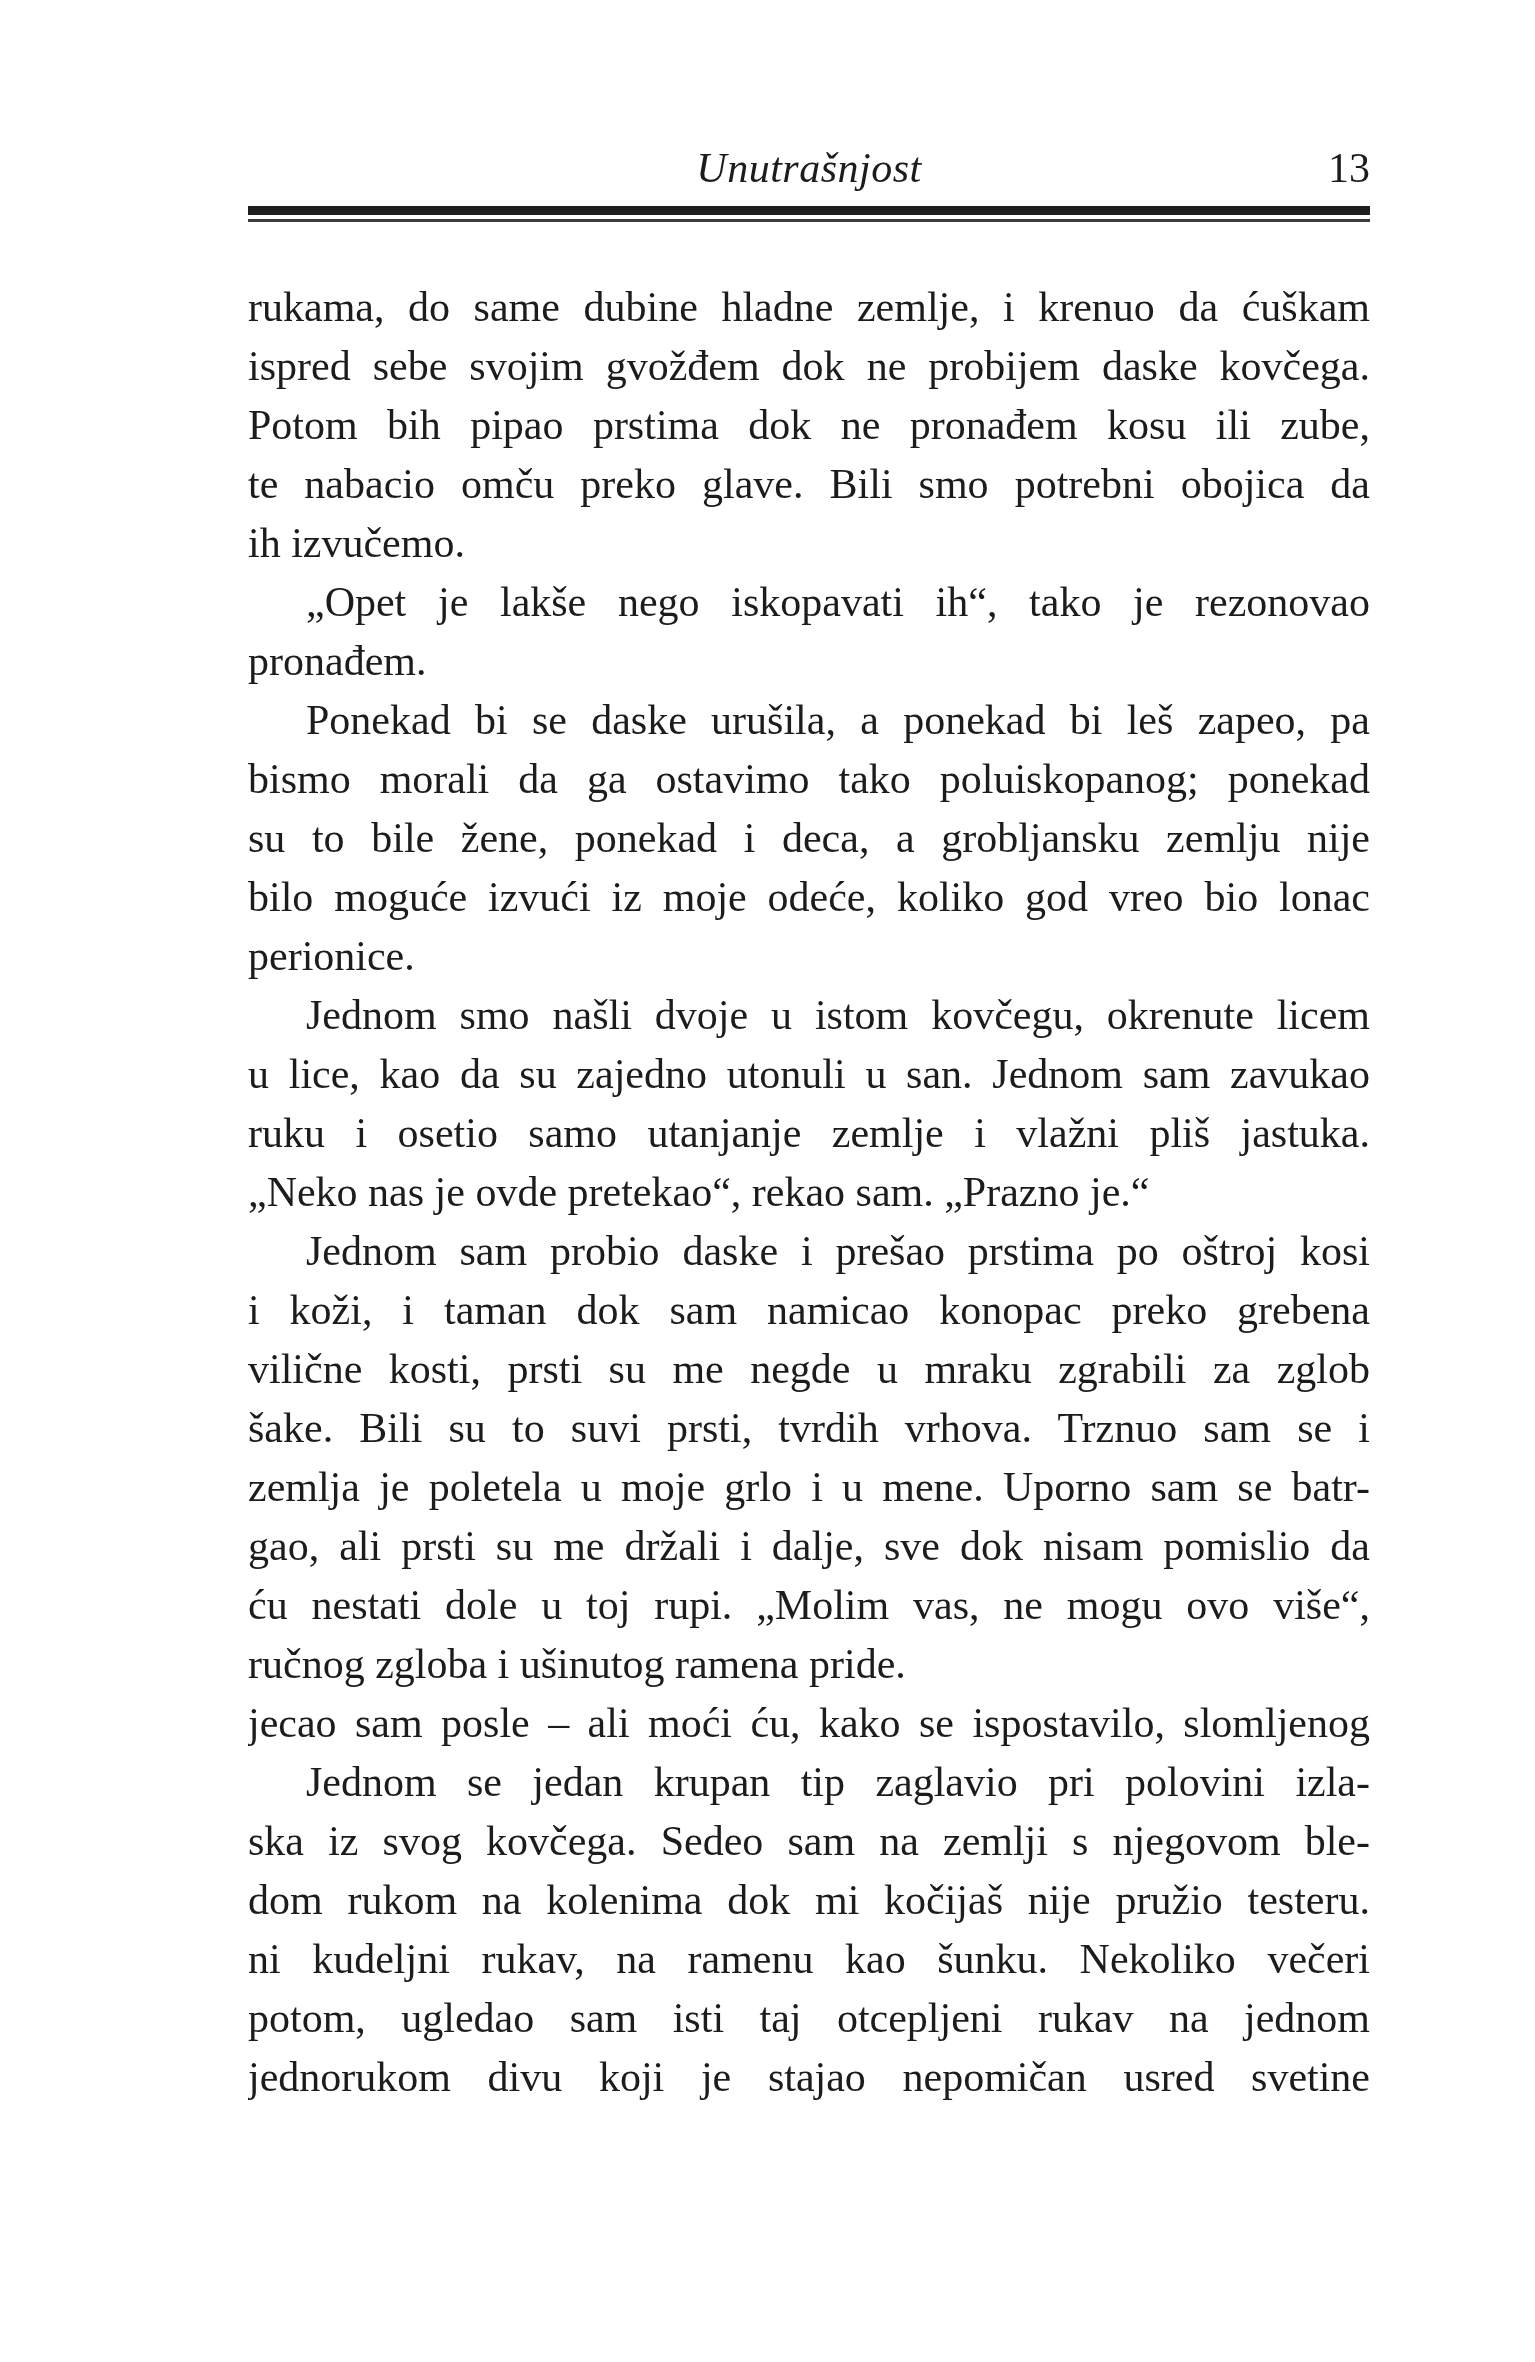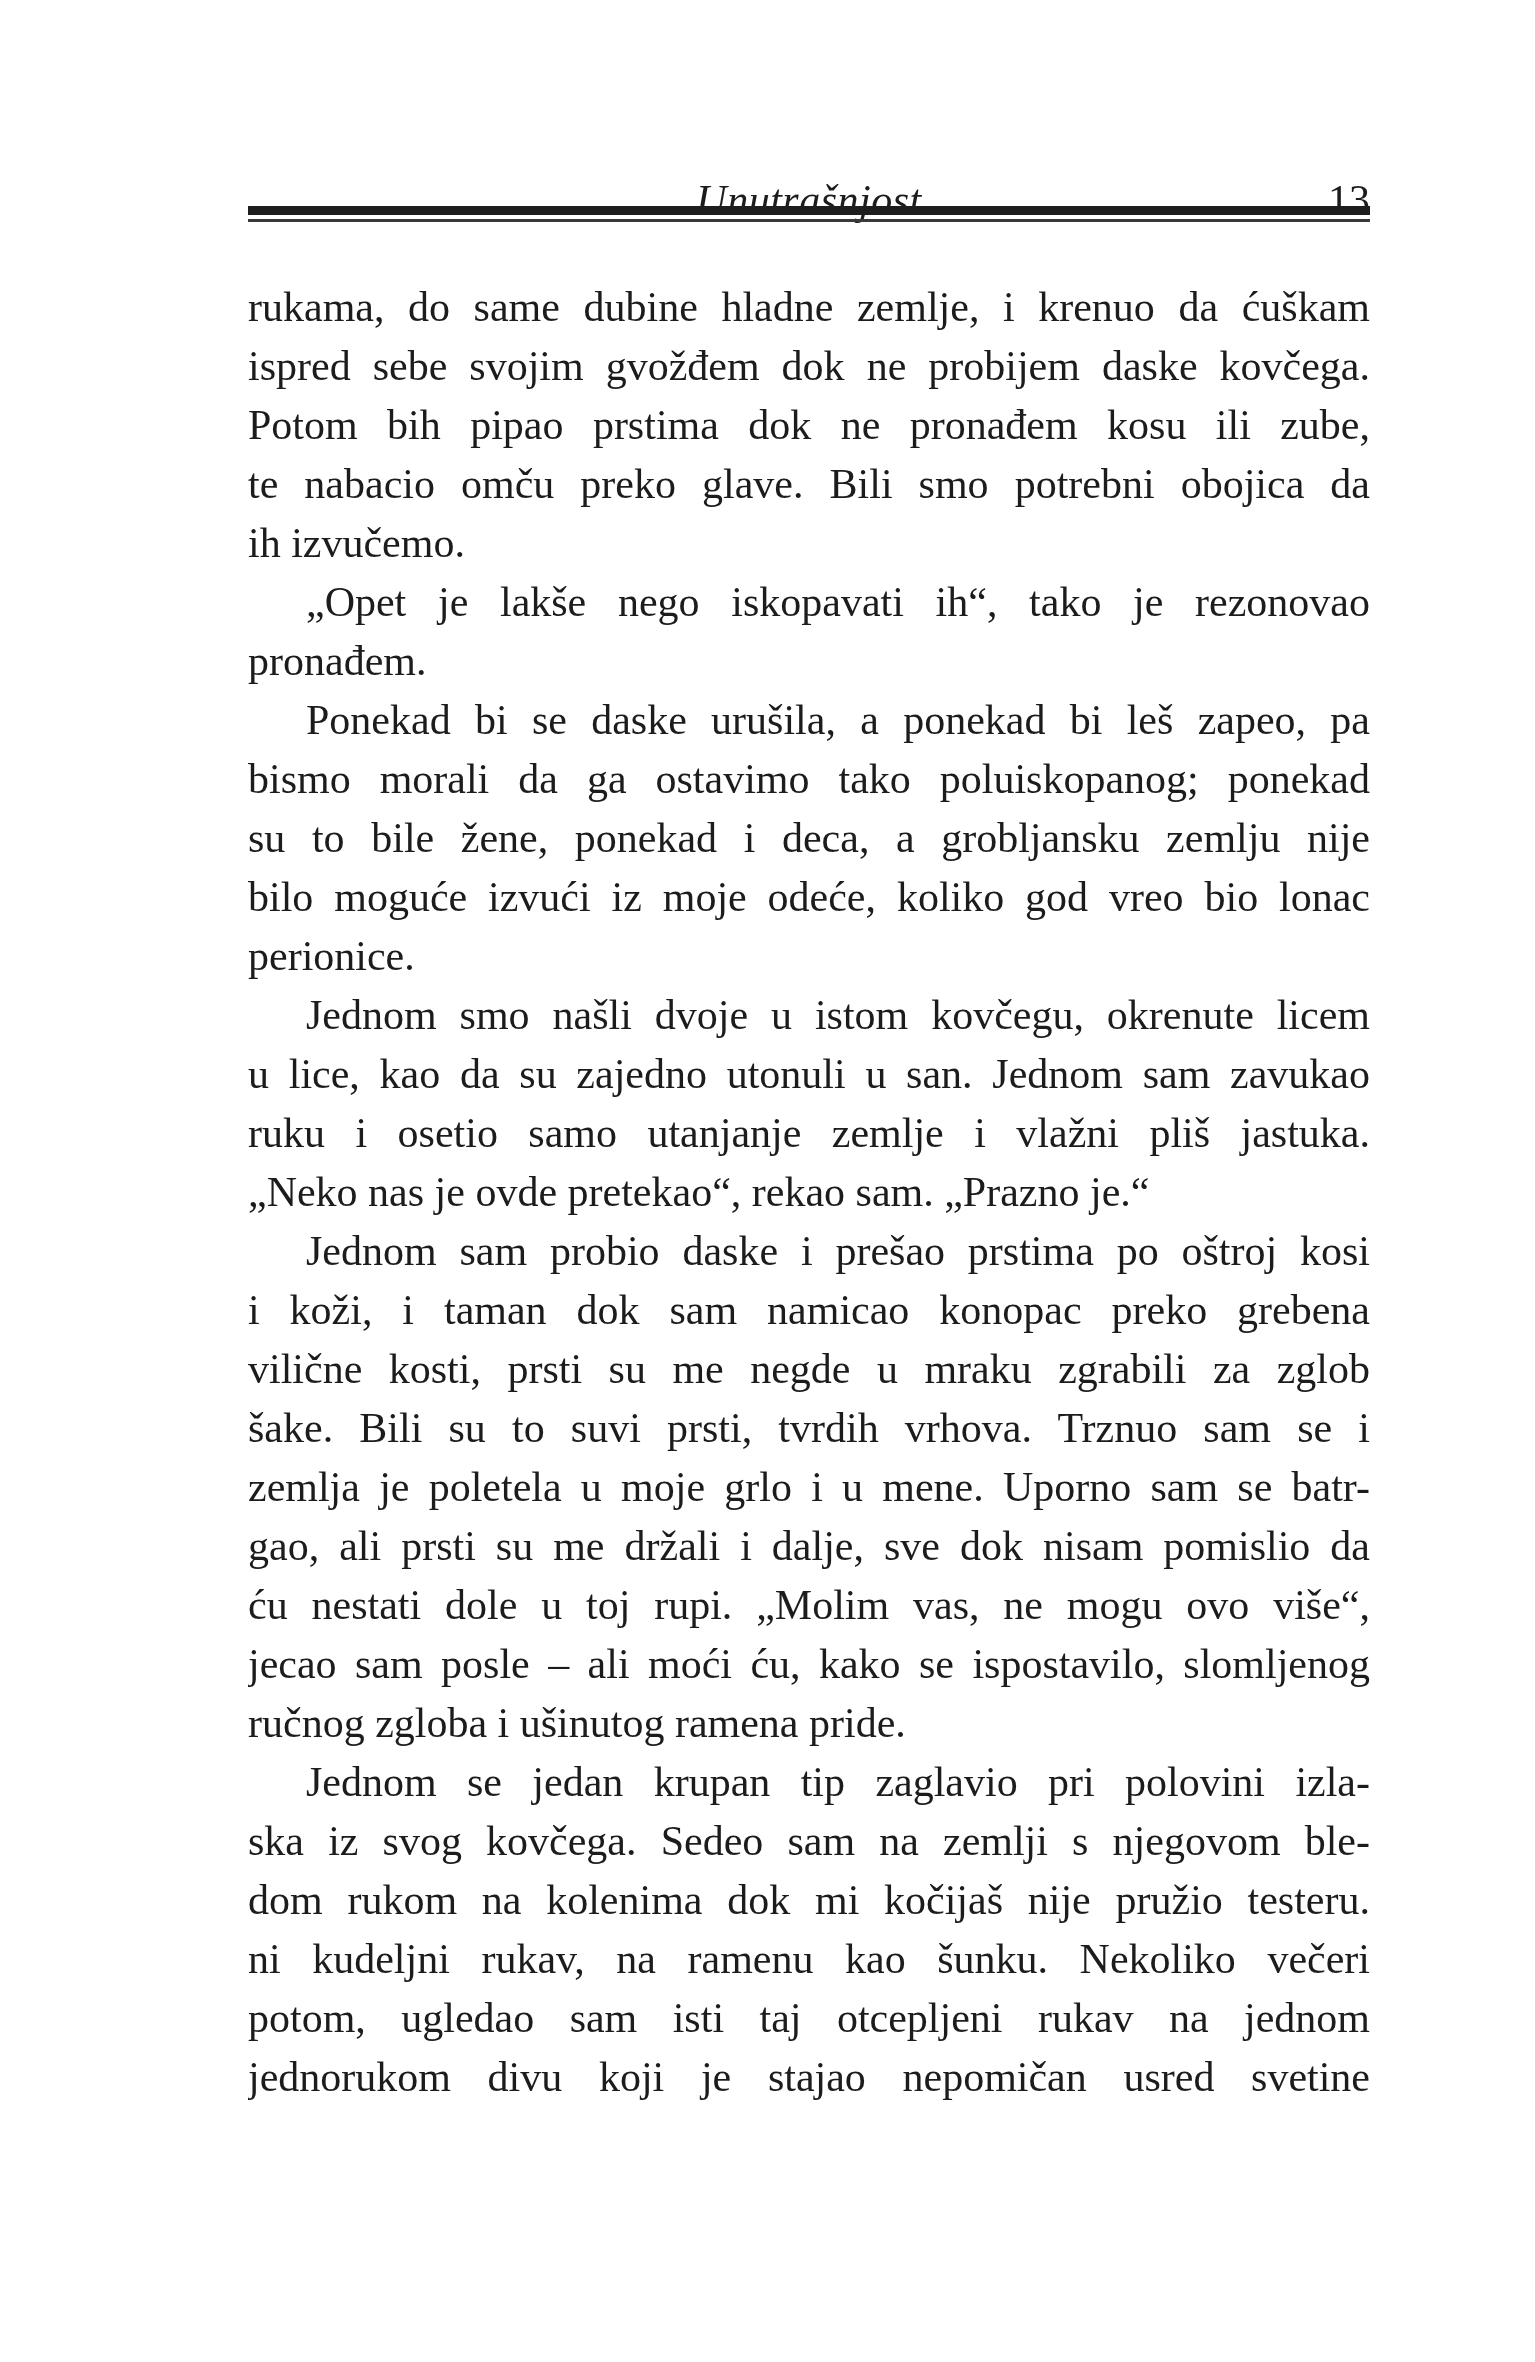--- a/index.html
+++ b/index.html
@@ -18,21 +18,20 @@
   }
   
   .running-head {
     position: absolute;
     left: 248px;
     top: 143px;
     width: 1122px;
     height: 50px;
     line-height: 50px;
     font-size: 42px;
-    margin-top: 32px;
   }
   .head-title {
     position: absolute;
     left: 0;
     top: 0;
     width: 100%;
     text-align: center;
     font-style: italic;
     letter-spacing: 0.5px;
   }
@@ -111,22 +110,22 @@
       <div class="line">u lice, kao da su zajedno utonuli u san. Jednom sam zavukao</div>
       <div class="line">ruku i osetio samo utanjanje zemlje i vlažni pliš jastuka.</div>
       <div class="line flush">„Neko nas je ovde pretekao“, rekao sam. „Prazno je.“</div>
       <div class="line indent">Jednom sam probio daske i prešao prstima po oštroj kosi</div>
       <div class="line">i koži, i taman dok sam namicao konopac preko grebena</div>
       <div class="line">vilične kosti, prsti su me negde u mraku zgrabili za zglob</div>
       <div class="line">šake. Bili su to suvi prsti, tvrdih vrhova. Trznuo sam se i</div>
       <div class="line">zemlja je poletela u moje grlo i u mene. Uporno sam se batr-</div>
       <div class="line">gao, ali prsti su me držali i dalje, sve dok nisam pomislio da</div>
       <div class="line">ću nestati dole u toj rupi. „Molim vas, ne mogu ovo više“,</div>
+      <div class="line flush">ručnog zgloba i ušinutog ramena pride.</div>
       <div class="line">jecao sam posle – ali moći ću, kako se ispostavilo, slomljenog</div>
-      <div class="line flush">ručnog zgloba i ušinutog ramena pride.</div>
       <div class="line indent">Jednom se jedan krupan tip zaglavio pri polovini izla-</div>
       <div class="line">ska iz svog kovčega. Sedeo sam na zemlji s njegovom ble-</div>
       <div class="line">dom rukom na kolenima dok mi kočijaš nije pružio testeru.</div>
       <div class="line">ni kudeljni rukav, na ramenu kao šunku. Nekoliko večeri</div>
       <div class="line">potom, ugledao sam isti taj otcepljeni rukav na jednom</div>
       <div class="line">jednorukom divu koji je stajao nepomičan usred svetine</div>
     </div>
 
 </div>
 

